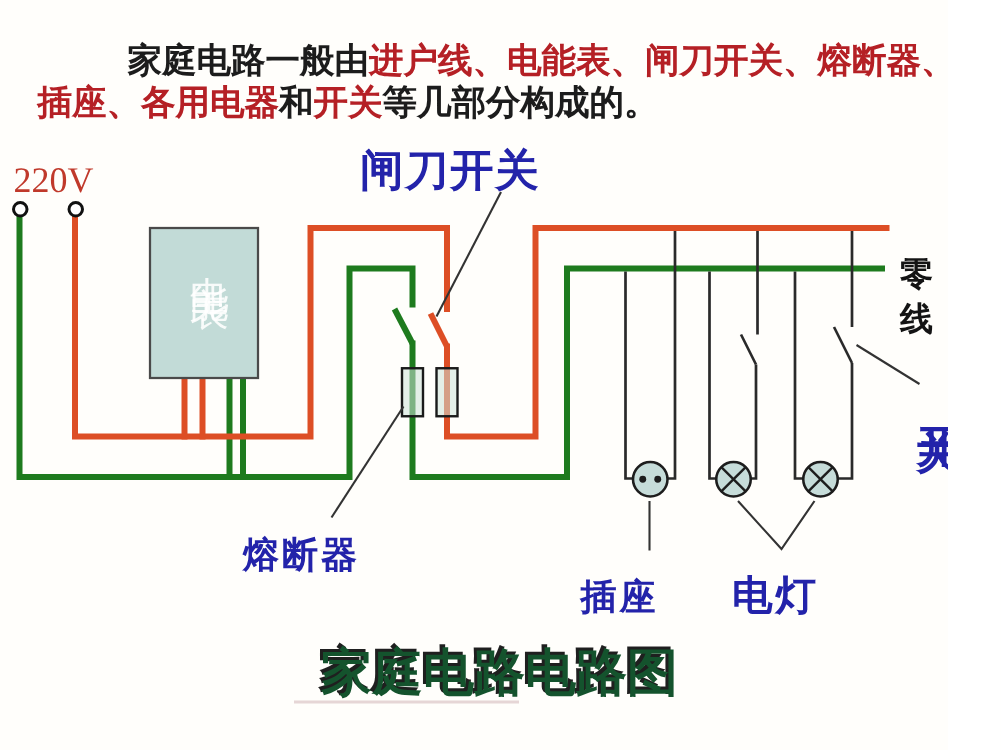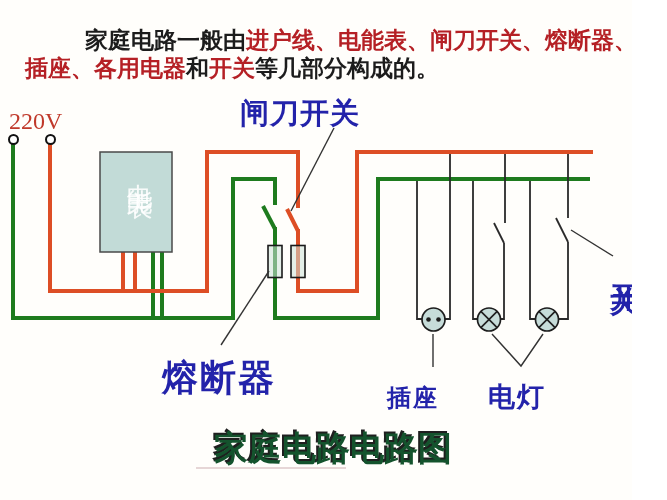--- a/index.html
+++ b/index.html
@@ -13,21 +13,21 @@
   .intro-line{font-size:23px;font-weight:700;line-height:27px;white-space:nowrap;letter-spacing:0px;}
   .t-black{color:#1c1c1c;}
   .t-red{color:#b52025;}
   
   .lbl-blue{color:#2323aa;font-weight:700;font-family:"Liberation Serif",serif;text-align:center;}
   .lbl-red{color:#c32020;font-weight:700;}
   .lbl-black{color:#141414;font-weight:700;}
   .vertical{writing-mode:vertical-rl;text-orientation:upright;}
   #voltage-label{font-size:24px;color:#c0392b;font-family:"Liberation Serif",serif;}
   #knife-label{font-size:29px;letter-spacing:1px;}
-  #fuse-label{font-size:36px;letter-spacing:2px;}
+  #fuse-label{font-size:24px;letter-spacing:2px;}
   #socket-label{font-size:24px;letter-spacing:2px;}
   #lamp-label{font-size:27px;letter-spacing:2px;}
   #switch-label{font-size:29px;line-height:31px;}
   #live-label,#neutral-label{font-size:22px;letter-spacing:1px;}
   #meter-label{
     font-size:26px;letter-spacing:5px;color:rgba(255,255,255,0.88);
     font-weight:400;
   }
   #main-title{
     font-size:34px;font-weight:700;color:#14532d;letter-spacing:0px;
@@ -111,20 +111,21 @@
     <circle cx="50.5" cy="139.5" r="4.5" fill="#ffffff" stroke="#111111" stroke-width="2"></circle>
   </svg>
 
   <div id="voltage-label" class="abs" style="left:9px;top:108px;">220V</div>
 
   <div id="meter-label" class="abs vertical" style="left:122px;top:163px;">电能表</div>
 
   <div id="knife-label" class="abs lbl-blue" style="left:240px;top:94px;">闸刀开关</div>
 
 
+  <div id="neutral-label" class="abs lbl-black" style="left:600px;top:168px;">零线</div>
 
   <div id="switch-label" class="abs lbl-blue vertical" style="left:609px;top:262px;">开关</div>
 
   <div id="fuse-label" class="abs lbl-blue" style="left:162px;top:354px;">熔断器</div>
 
   <div id="socket-label" class="abs lbl-blue" style="left:387px;top:382px;">插座</div>
 
   <div id="lamp-label" class="abs lbl-blue" style="left:488px;top:379px;">电灯</div>
 
   <div id="main-title" class="abs" style="left:214px;top:426px;">家庭电路电路图</div>

